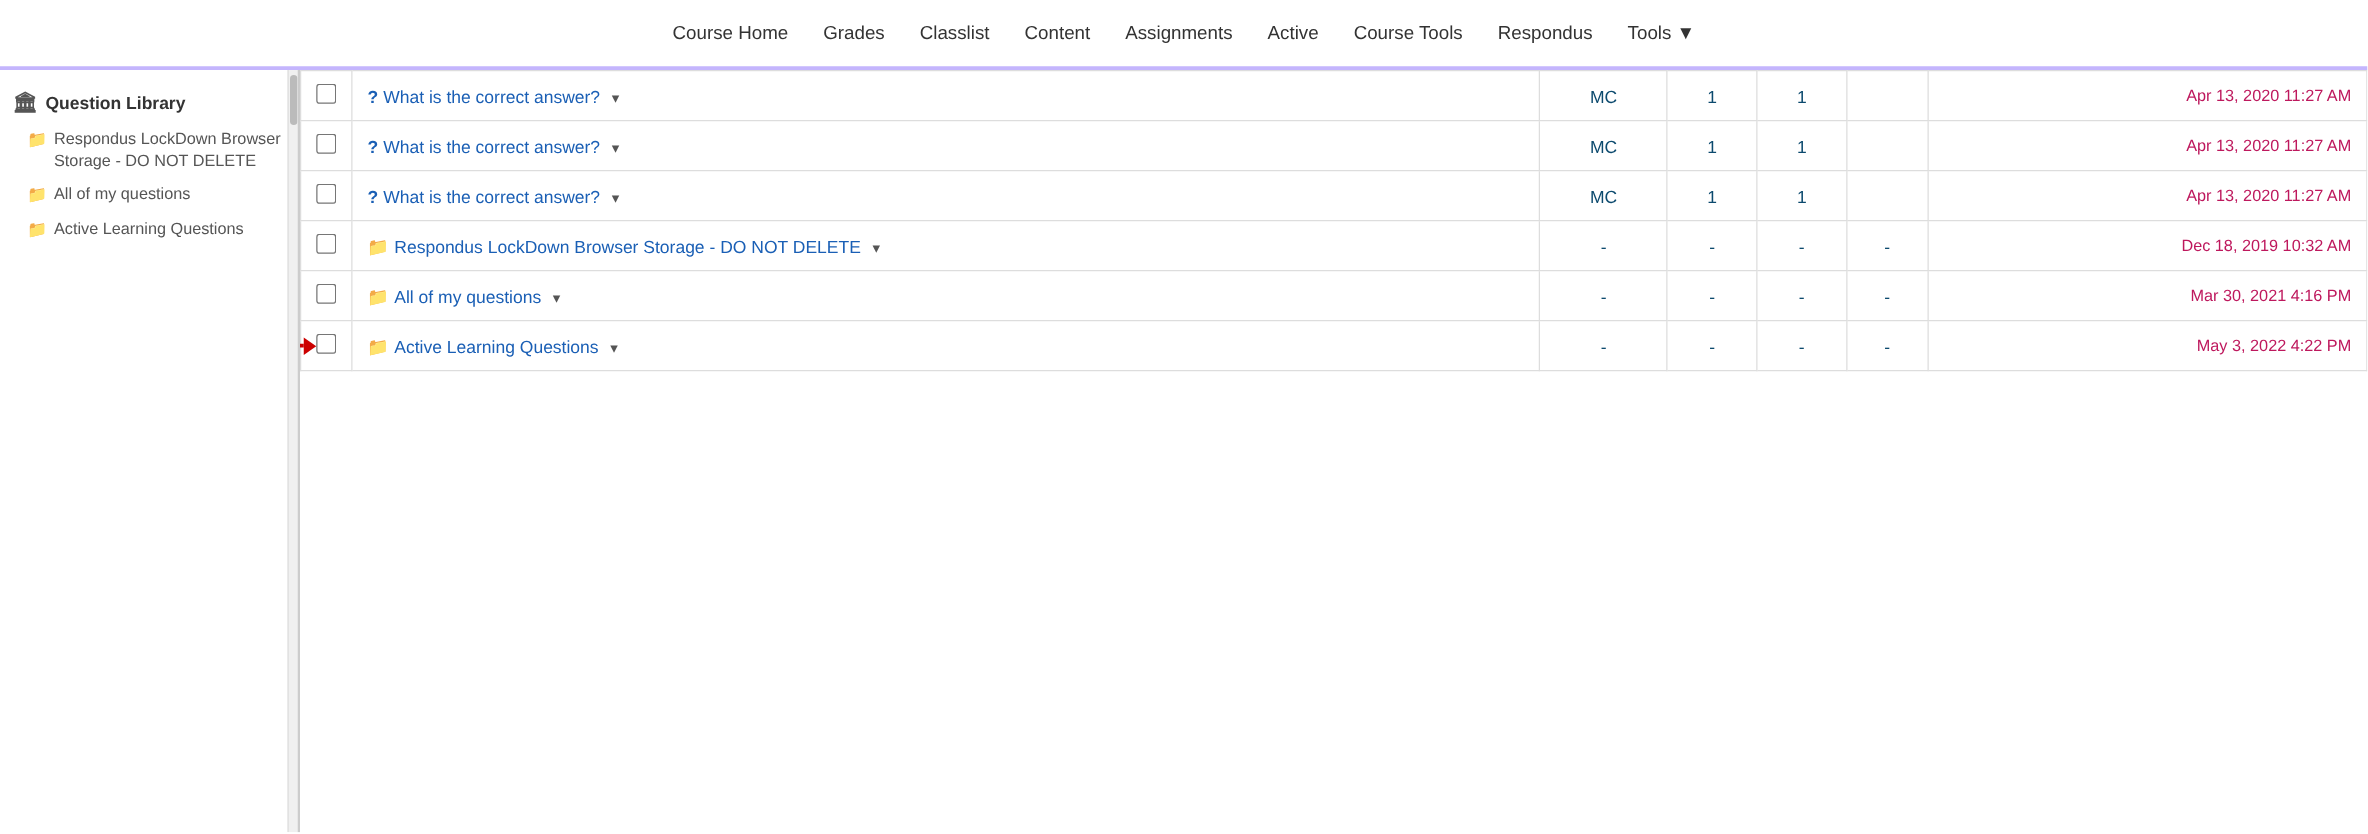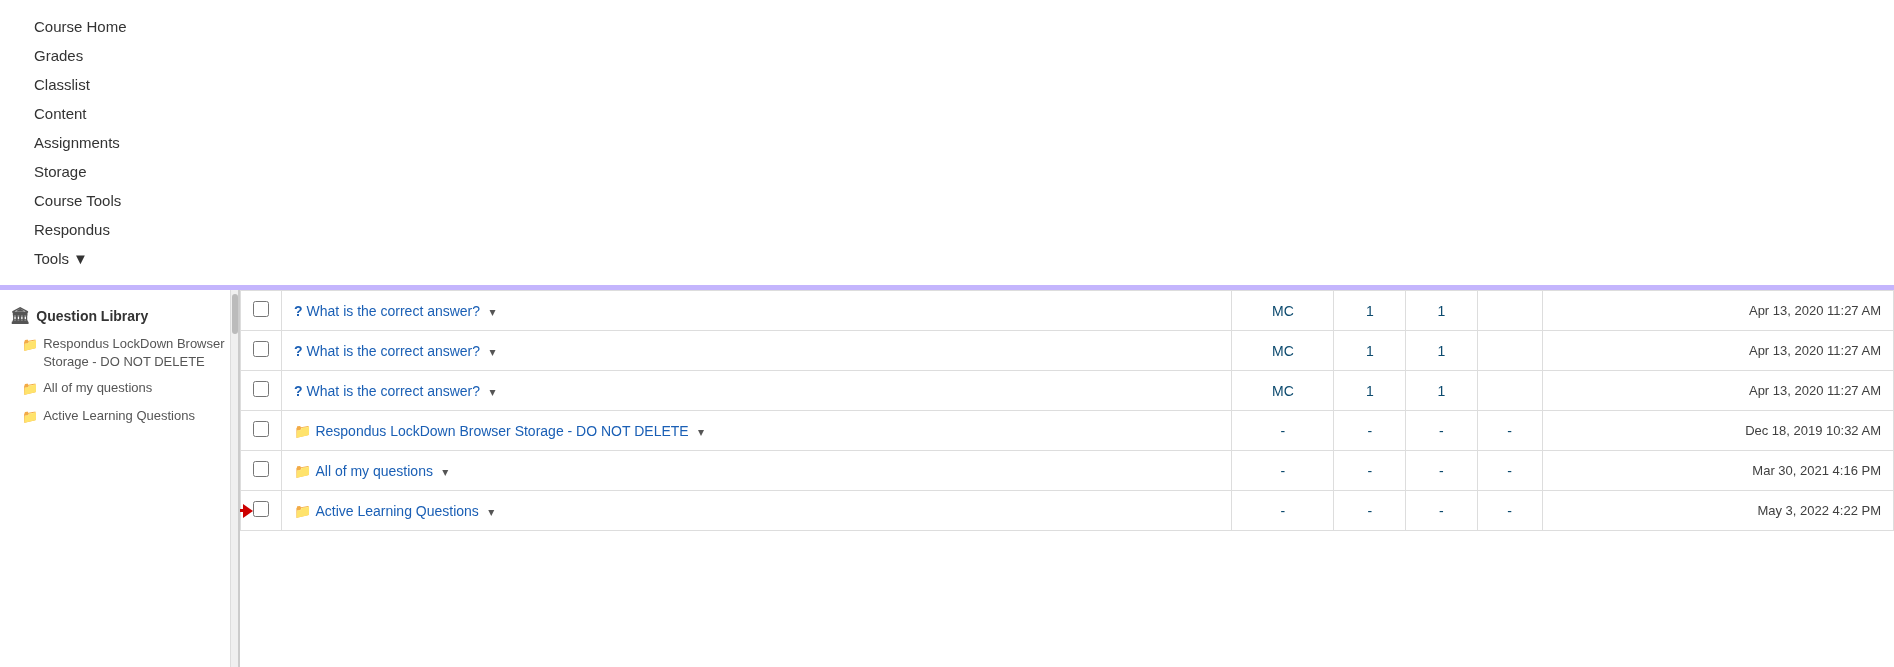--- a/index.html
+++ b/index.html
@@ -2,25 +2,24 @@
 <html><head>
   <meta charset="utf-8">
   <style>
     * { box-sizing: border-box; margin: 0; padding: 0; }
     body { font-family: Arial, sans-serif; font-size: 14px; background: #fff; color: #333; }
 
     
     .top-nav {
       display: flex;
       justify-content: center;
-      align-items: flex-start;
+      align-items: center;
       padding: 12px 20px;
-      border-bottom: 5px solid #c4b5fd;
+      border-bottom: 3px solid #c4b5fd;
       background: #fff;
-      flex-direction: column;
     }
     .top-nav a {
       color: #333;
       text-decoration: none;
       padding: 6px 14px;
       font-size: 15px;
       white-space: nowrap;
     }
     .tools-menu {
       display: flex;
@@ -153,21 +152,21 @@
     }
 
     .center-cell {
       text-align: center;
       color: #0c4a6e;
     }
 
     .date-cell {
       text-align: right;
       white-space: nowrap;
-      color: #404040;
+      color: #be185d;
       font-size: 13px;
     }
 
     .total-row td {
       background: #fff;
       border-top: 2px solid #ccc;
       font-weight: bold;
       font-size: 14px;
       padding: 12px 16px;
     }
@@ -194,21 +193,21 @@
   </style>
 </head>
 <body>
 
 <nav class="top-nav">
   <a href="#">Course Home</a>
   <a href="#">Grades</a>
   <a href="#">Classlist</a>
   <a href="#">Content</a>
   <a href="#">Assignments</a>
-  <a href="#">Storage</a>
+  <a href="#">Active</a>
   <a href="#">Course Tools</a>
   <a href="#">Respondus</a>
   <div class="tools-menu">
     <span>Tools</span>
     <span>▼</span>
   </div>
 </nav>
 
 <div class="main-layout">
 

